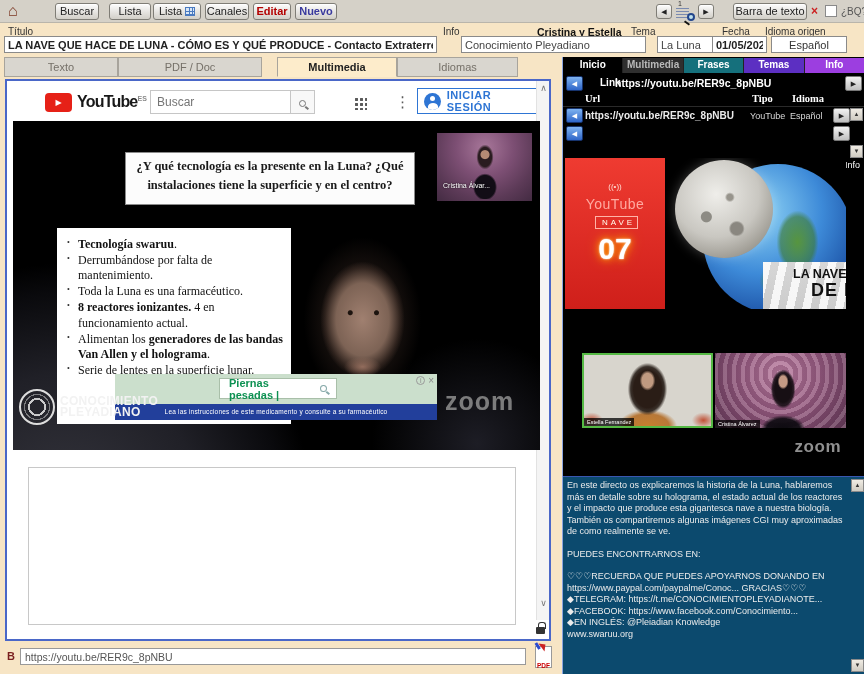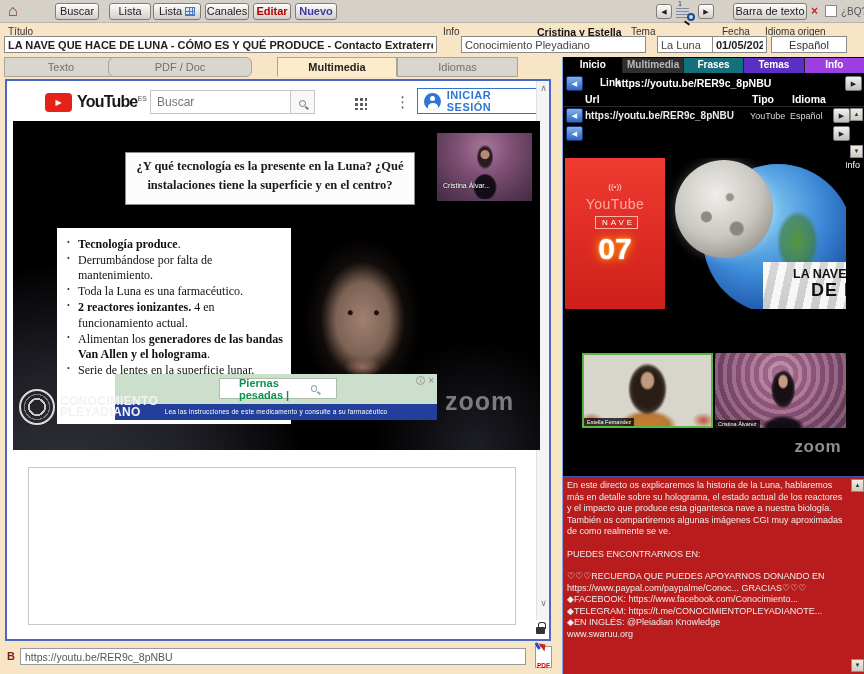--- a/index.html
+++ b/index.html
@@ -39,21 +39,21 @@
   #l-tema { left:631px; top:26px; } #l-fecha { left:722px; top:26px; } #l-idioma { left:765px; top:26px; }
   .f-input { position:absolute; top:36px; height:17px; background:#fff; border:1px solid #8a8a8a; font-size:11px; padding:0 3px; font-family:"Liberation Sans",sans-serif; color:#444; }
   #i-titulo { left:4px; width:433px; font-weight:bold; color:#222; }
   #i-canal { left:461px; width:185px; }
   #i-tema { left:613px; width:97px;margin-left:44px; }
   #i-fecha { left:712px; width:55px; font-weight:bold; text-align:center; color:#222; }
   #i-idioma { left:771px; width:76px; text-align:center; color:#333; }
 
   
   .mtab { position:absolute; top:57px; height:20px; background:#d9d6cf; border:1px solid #a8a49c; color:#757068; font-size:11px; text-align:center; line-height:18px; }
-  #mtab-0 { left:4px; width:114px; } #mtab-1 { left:108px; width:144px;border-radius:6px; }
+  #mtab-0 { left:4px; width:114px; } #mtab-1 { left:118px; width:144px; }
   #mtab-2 { left:277px; width:120px; background:#fdeccb; color:#222; font-weight:bold; border-bottom-color:#fdeccb; }
   #mtab-3 { left:397px; width:121px; }
 
   
   #leftbox { position:absolute; left:5px; top:79px; width:546px; height:562px; border:2px solid #4a67c8; background:#fff; }
   #yt-logo { position:absolute; left:38px; top:12px; width:27px; height:19px; background:#e62117; border-radius:4px; color:#fff; font-size:8px; text-align:center; line-height:19px; }
   #yt-brand { position:absolute; left:70px; top:12px; font-size:16px; font-weight:bold; letter-spacing:-0.8px; color:#181818; }
   #yt-brand sup { font-size:7px; color:#888; letter-spacing:0; }
   #yt-search { position:absolute; left:143px; top:9px; display:flex; }
   #yt-search input { width:141px; height:24px; border:1px solid #c6c6c6; font-size:12px; padding:0 6px; color:#333; }
@@ -91,21 +91,21 @@
   #bbox li { position:relative; font-family:"Liberation Serif",serif; font-size:12px; line-height:1.26; color:#111; margin-bottom:1px; }
   #bbox li::before { content:"\2022"; position:absolute; left:-11px; top:1px; font-size:8px; color:#333; }
   #face { position:absolute; left:262px; top:104px; width:175px; height:225px; background:
       radial-gradient(circle 3px at 43% 39%, #1d140f 0 2px, transparent 3px),
       radial-gradient(circle 3px at 58% 39%, #1d140f 0 2px, transparent 3px),
       radial-gradient(ellipse 26px 14px at 50% 63%, rgba(155,115,98,.9), transparent 72%),
       radial-gradient(ellipse 48px 66px at 50% 42%, #a08070, #7d6355 55%, rgba(70,52,44,.55) 78%, transparent 88%),
       radial-gradient(ellipse 70px 98px at 50% 42%, #2c211c, rgba(18,13,11,.85) 62%, transparent 84%); }
   #ad { position:absolute; left:102px; top:253px; width:322px; height:46px; }
   #ad-top { position:relative; height:30px; background:#cbdfcc; }
-  #ad-pill { position:absolute; left:104px; top:4px; width:118px; height:21px; background:#fff; border:1px solid #a9bfa9; display:flex; align-items:center; gap:5px; padding:0 19px; font-size:11px; font-weight:bold; color:#0d9152; }
+  #ad-pill { position:absolute; left:104px; top:4px; width:118px; height:21px; background:#fff; border:1px solid #a9bfa9; display:flex; align-items:center; gap:5px; padding:0 9px; font-size:11px; font-weight:bold; color:#0d9152; }
   .lens-ad { display:inline-block; width:7px; height:7px; border:1.5px solid #8aa; border-radius:50%; position:relative; }
   .lens-ad::after { content:""; position:absolute; left:5px; top:6px; width:4px; height:1.5px; background:#8aa; transform:rotate(40deg); }
   #ad-ctl { position:absolute; right:3px; top:2px; display:flex; gap:3px; align-items:center; color:#8a8a8a; }
   #ad-info { width:9px; height:9px; border:1px solid #9a9a9a; border-radius:50%; font-size:7px; line-height:8px; text-align:center; }
   #ad-close { font-size:10px; line-height:9px; }
   #ad-bot { height:16px; background:#223f9b; color:#fff; font-size:6.5px; text-align:center; line-height:16px; letter-spacing:.2px; }
   #chlogo { position:absolute; left:6px; top:268px; display:flex; align-items:center; gap:5px; }
   #chlogo .emblem { width:36px; height:36px; border:2px solid #ddd; border-radius:50%; background:radial-gradient(circle at 50% 50%, transparent 0 7px, rgba(230,230,230,.85) 7px 9px, transparent 9px 12px, rgba(210,210,210,.5) 12px 13px, transparent 13px); }
   #chlogo .t { color:#f2f2f2; font-weight:bold; font-size:12px; line-height:.95; letter-spacing:.3px; }
   #zoomwm1 { position:absolute; left:432px; top:266px; font-size:25px; font-weight:bold; color:#8f8f8f; letter-spacing:1px; opacity:.85; }
@@ -122,21 +122,21 @@
   
   #rpanel { position:absolute; left:562px; top:57px; width:302px; height:617px; background:#000; border-left:1px solid #8aa4e0; }
   #rtabs { position:absolute; left:0; top:1px; width:302px; height:15px; display:flex; }
   .rtab { flex:1; font-size:10px; font-weight:bold; color:#fff; text-align:center; line-height:14px; border-right:1px solid #222; }
   .rtab.dim { color:#b9b9b9; }
   .bluebtn { position:absolute; width:17px; height:15px; background:linear-gradient(#7fb3f0,#2f66c8); border:1px solid #17346e; border-radius:2px; color:#fff; font-size:7px; text-align:center; line-height:13px; }
   .graybtn { position:absolute; width:17px; height:15px; background:linear-gradient(#f2f2f2,#bfbfbf); border:1px solid #777; border-radius:2px; color:#222; font-size:7px; text-align:center; line-height:13px; }
   #linkrow { position:absolute; left:0; top:17px; width:302px; height:19px; }
   #link-lbl { position:absolute; left:37px; top:3px; font-size:10px; font-weight:bold; color:#fff; }
   #link-url { position:absolute; left:52px; top:3px; font-size:10.5px; font-weight:bold; color:#fff; }
-  #thead { position:absolute; left:0; top:36px; width:302px; height:14px; font-size:10.5px; font-weight:bold; color:#fff; border-bottom:1px solid #2a2a2a; }
+  #thead { position:absolute; left:0; top:36px; width:302px; height:14px; font-size:10.5px; font-weight:bold; color:#fff; border-bottom:1px solid #2a2a2a;font-family:Liberation Serif, serif; }
   #thead span { position:absolute; top:0; }
   #th-url { left:22px; } #th-tipo { left:189px; } #th-idioma { left:229px; }
   .trow { position:absolute; left:0; width:302px; height:17px; }
   #trow-0 { top:51px; } #trow-1 { top:69px; }
   .trow .url { position:absolute; left:22px; top:2px; font-size:10px; font-weight:bold; color:#ececec; }
   .trow .tipo { position:absolute; left:187px; top:3px; font-size:9px; color:#d8d8d8; }
   .trow .idio { position:absolute; left:227px; top:3px; font-size:9px; color:#d8d8d8; }
   .sbar { position:absolute; width:13px; }
   .sbtn2 { position:absolute; left:0; width:13px; height:13px; background:linear-gradient(#f0ece4,#cfcbc2); border:1px solid #8a8a8a; font-size:6px; color:#333; text-align:center; line-height:11px; }
   #tbl-scroll { right:1px; top:51px; height:50px; }
@@ -176,21 +176,21 @@
   #camR { position:absolute; left:152px; top:38px; width:131px; height:75px; overflow:hidden; background:
       repeating-radial-gradient(circle at 50% 28%, rgba(232,196,218,.28) 0 4px, rgba(120,70,105,.28) 4px 9px),
       radial-gradient(circle at 50% 28%, #b97f9f, #8d5578 45%, #6b3d5c 75%, #4f2e46); }
   #camR .fig { position:absolute; inset:0; background:
       radial-gradient(ellipse 7px 10px at 52% 38%, #c49a85 0 55%, transparent 78%),
       radial-gradient(ellipse 15px 24px at 52% 48%, #170f14 0 55%, rgba(20,12,18,.85) 70%, transparent 82%),
       radial-gradient(ellipse 28px 18px at 52% 102%, #0d0b10, rgba(10,8,14,.9) 60%, transparent 80%); }
   .nametag { position:absolute; left:0; bottom:0; background:rgba(0,0,0,.75); color:#fff; font-size:5.5px; padding:1px 3px; }
   #zoomwm2 { position:absolute; right:24px; top:122px; font-size:17px; font-weight:bold; color:#909090; letter-spacing:.5px; }
   
-  #desc { position:absolute; left:0; top:419px; width:302px; height:198px; background:#b91c1c; border-top:1px solid #3a57b0; }
+  #desc { position:absolute; left:0; top:419px; width:302px; height:198px; background:#0c4a6e; border-top:1px solid #3a57b0; }
   #desc-text { position:absolute; left:4px; top:3px; width:280px; font-size:9px; line-height:11.5px; color:#ececec; }
   .gap { margin-top:11px; }
   #desc-scroll { right:1px; top:2px; height:193px; }
   #desc-scroll .d { top:180px; }
 </style>
 </head>
 <body>
 
 <div id="app">
 
@@ -252,24 +252,24 @@
 
     <div id="player">
       <div id="moonbg"></div>
       <div id="qbox">¿Y qué tecnología es la presente en la Luna? ¿Qué instalaciones tiene la superficie y en el centro?</div>
       <div id="spkthumb">
         <div class="fig"></div>
         <div id="spklabel">Cristina Álvar...</div>
       </div>
       <div id="bbox">
         <ul>
-          <li><span></span><b>Tecnología produce</b><span>.</span></li>
+          <li><span></span><b>Tecnología swaruu</b><span>.</span></li>
           <li><span>Derrumbándose por falta de mantenimiento.</span><b></b><span></span></li>
           <li><span>Toda la Luna es una farmacéutico.</span><b></b><span></span></li>
-          <li><span></span><b>2 reactores ionizantes.</b><span> 4 en funcionamiento actual.</span></li>
+          <li><span></span><b>8 reactores ionizantes.</b><span> 4 en funcionamiento actual.</span></li>
           <li><span>Alimentan los </span><b>generadores de las bandas Van Allen y el holograma</b><span>.</span></li>
           <li><span>Serie de lentes en la superficie lunar.</span><b></b><span></span></li>
         </ul>
       </div>
       <div id="face"></div>
       <div id="ad">
         <div id="ad-top">
           <div id="ad-pill">
             <span>Piernas pesadas |</span>
             <span class="lens-ad"></span>
@@ -369,22 +369,22 @@
         <span class="nametag">Cristina Álvarez</span>
       </div>
       <div id="zoomwm2">zoom</div>
     </div>
 
     <div id="desc">
       <div id="desc-text">
         <div>En este directo os explicaremos la historia de la Luna, hablaremos más en detalle sobre su holograma, el estado actual de los reactores y el impacto que produce esta gigantesca nave a nuestra biología. También os compartiremos algunas imágenes CGI muy aproximadas de como realmente se ve.</div>
         <div class="gap">PUEDES ENCONTRARNOS EN:</div>
         <div class="gap">♡♡♡RECUERDA QUE PUEDES APOYARNOS DONANDO EN https://www.paypal.com/paypalme/Conoc... GRACIAS♡♡♡</div>
+        <div>◆TELEGRAM: https://t.me/CONOCIMIENTOPLEYADIANOTE...</div>
         <div>◆FACEBOOK: https://www.facebook.com/Conocimiento...</div>
-        <div>◆TELEGRAM: https://t.me/CONOCIMIENTOPLEYADIANOTE...</div>
         <div>◆EN INGLÉS:  @Pleiadian Knowledge</div>
         <div>www.swaruu.org</div>
 
       </div>
       <div class="sbar" id="desc-scroll">
         <div class="sbtn2" style="top:0;">▲</div>
         <div class="sbtn2 d">▼</div>
       </div>
     </div>
   </div>

